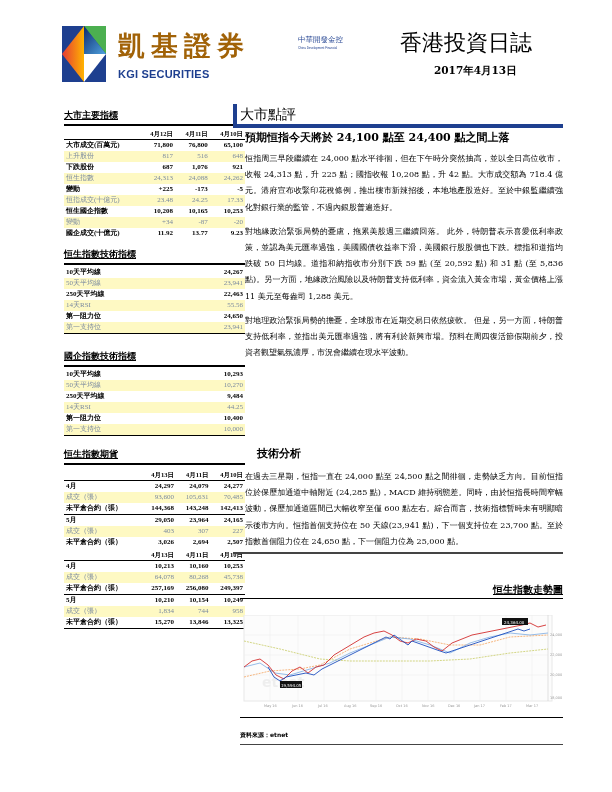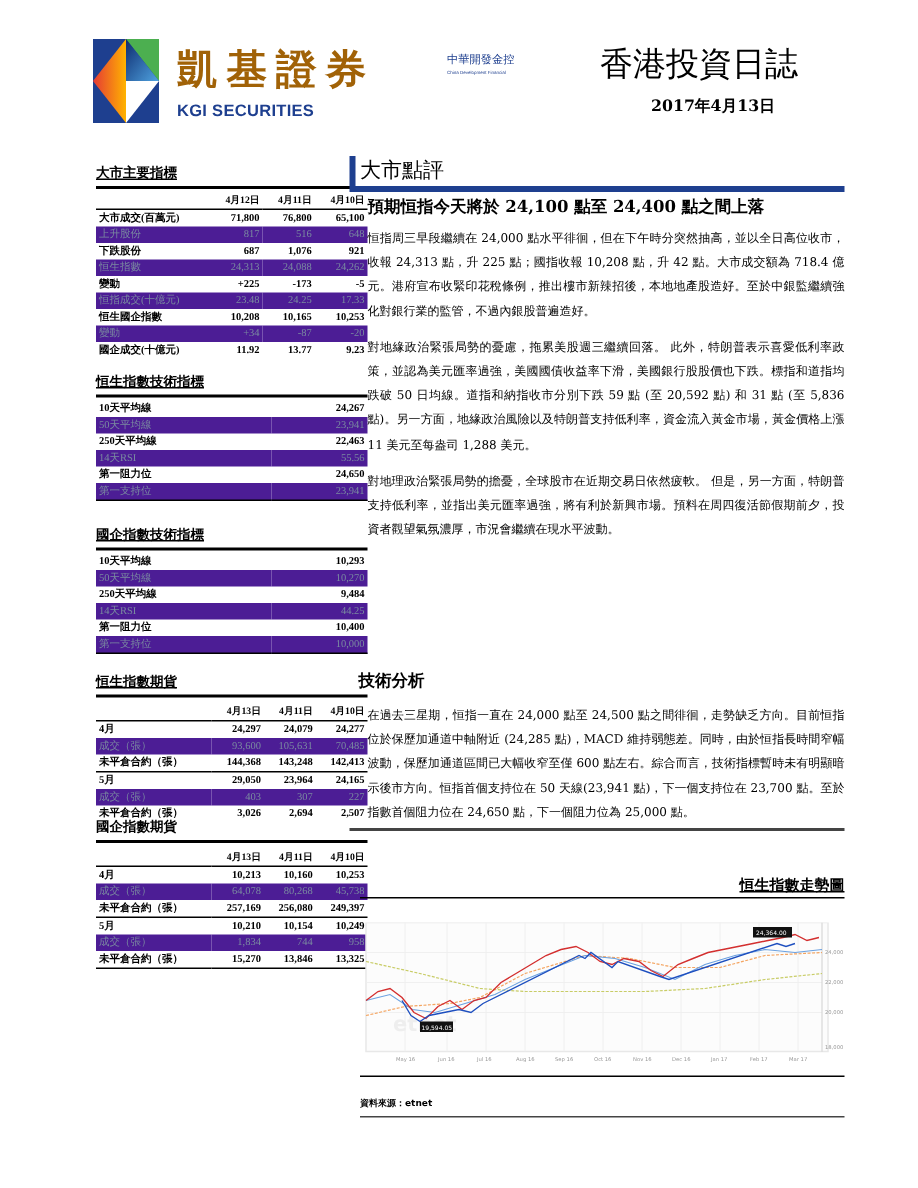--- a/index.html
+++ b/index.html
@@ -16,21 +16,21 @@
   .report-date { left:434px; top:64px; font-size:10.5px; font-weight:bold; }
 
   
   .lcol { left:64px; width:181px; font-family:"Liberation Serif", serif; font-size:7px; }
   .sec-title { font-family:"DejaVu Sans", sans-serif; font-size:9px; font-weight:bold; text-decoration:underline; padding-bottom:2px; border-bottom:2px solid #000; }
   .sec-title.noul { text-decoration:none; }
   table { width:100%; border-collapse:collapse; }
   td, th { padding:0 2px; height:11px; line-height:11px; white-space:nowrap; }
   th { font-weight:bold; text-align:right; font-size:6.5px; }
   td.num { text-align:right; }
-  tr.alt td { background:#4c1d95; color:#7a8aa0; font-weight:normal; }
+  tr.alt td { background:#fef9c3; color:#7a8aa0; font-weight:normal; }
   tr.bold td { font-weight:bold; }
   tr.hdr td, tr.hdr th { border-bottom:1px solid #000; }
   .tbl-bottom { border-bottom:1.5px solid #000; }
 
   
   .rcol { left:233px; width:330px; }
   .bar-title { font-family:"DejaVu Sans", sans-serif; font-size:14px; color:#000000; border-left:4px solid #1e3f8f; padding-left:3px; height:20px; line-height:20px; }
   .bar-line { height:4px; background:#1e3f8f; margin-left:0px; }
   .headline { font-size:11px; font-weight:bold; margin-top:2px; margin-left:12px; }
   .para { font-family:"DejaVu Serif", serif; font-size:8px; line-height:16.2px; text-align:justify; margin-left:0; }
@@ -244,21 +244,20 @@
           <td>未平倉合約（張）</td>
           <td class="num">3,026</td>
           <td class="num">2,694</td>
           <td class="num">2,507</td>
         </tr>
   </tbody>
     </table>
 </div>
 
 <div class="abs lcol" style="top:545px;">
-  <div class="sec-title noul">國企指數期貨</div>
   <table class="tbl-bottom" style="margin-top:4px;">
     <tbody>
         <tr class="hdr">
       <th></th>
       <th>4月13日</th>
       <th>4月11日</th>
       <th>4月10日</th>
     </tr>
     <tr class="bold">
           <td>4月</td>
@@ -305,21 +304,21 @@
   <div class="bar-line"></div>
   <div class="headline">預期恒指今天將於 24,100 點至 24,400 點之間上落</div>
   <div style="margin-left:12px; margin-top:6px;">
     <p class="para">恒指周三早段繼續在 24,000 點水平徘徊，但在下午時分突然抽高，並以全日高位收市，收報 24,313 點，升 225 點；國指收報 10,208 點，升 42 點。大市成交額為 718.4 億元。港府宣布收緊印花稅條例，推出樓市新辣招後，本地地產股造好。至於中銀監繼續強化對銀行業的監管，不過內銀股普遍造好。</p>
     <p class="para" style="margin-top:8px;">對地緣政治緊張局勢的憂慮，拖累美股週三繼續回落。 此外，特朗普表示喜愛低利率政策，並認為美元匯率過強，美國國債收益率下滑，美國銀行股股價也下跌。標指和道指均跌破 50 日均線。道指和納指收市分別下跌 59 點 (至 20,592 點) 和 31 點 (至 5,836 點)。另一方面，地緣政治風險以及特朗普支持低利率，資金流入黃金市場，黃金價格上漲 11 美元至每盎司 1,288 美元。</p>
     <p class="para" style="margin-top:8px;">對地理政治緊張局勢的擔憂，全球股市在近期交易日依然疲軟。 但是，另一方面，特朗普支持低利率，並指出美元匯率過強，將有利於新興市場。預料在周四復活節假期前夕，投資者觀望氣氛濃厚，市況會繼續在現水平波動。</p>
   </div>
 </div>
 
 <div class="abs rcol" style="top:446px;">
-  <div class="ta-title" style="margin-left:6px;">技術分析</div>
+  <div class="ta-title" style="margin-left:24px;">技術分析</div>
   <p class="para" style="margin-left:12px; margin-top:8px;">在過去三星期，恒指一直在 24,000 點至 24,500 點之間徘徊，走勢缺乏方向。目前恒指位於保歷加通道中軸附近 (24,285 點)，MACD 維持弱態差。同時，由於恒指長時間窄幅波動，保歷加通道區間已大幅收窄至僅 600 點左右。綜合而言，技術指標暫時未有明顯暗示後市方向。恒指首個支持位在 50 天線(23,941 點)，下一個支持位在 23,700 點。至於指數首個阻力位在 24,650 點，下一個阻力位為 25,000 點。</p>
   <div class="rule" style="margin-top:2px;"></div>
 </div>
 
 <div class="abs rcol" style="top:583px; left:240px; width:323px;">
   <div class="chart-title">恒生指數走勢圖</div>
   <div style="margin-top:16px; margin-left:0;">
     <svg width="323" height="96" viewBox="0 0 323 96">
       <rect x="4" y="0" width="308" height="86" fill="#fcfcfc" stroke="#e8e8e8"></rect>
 

